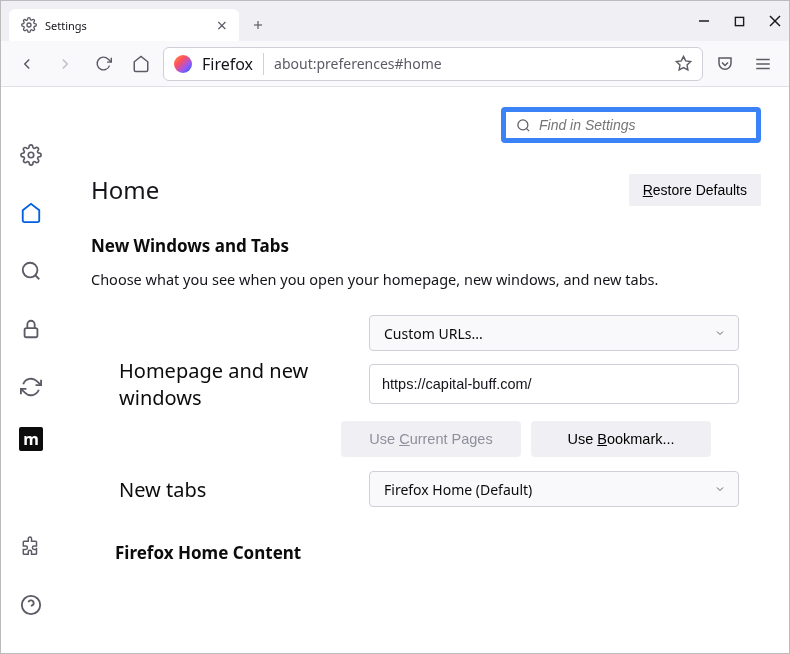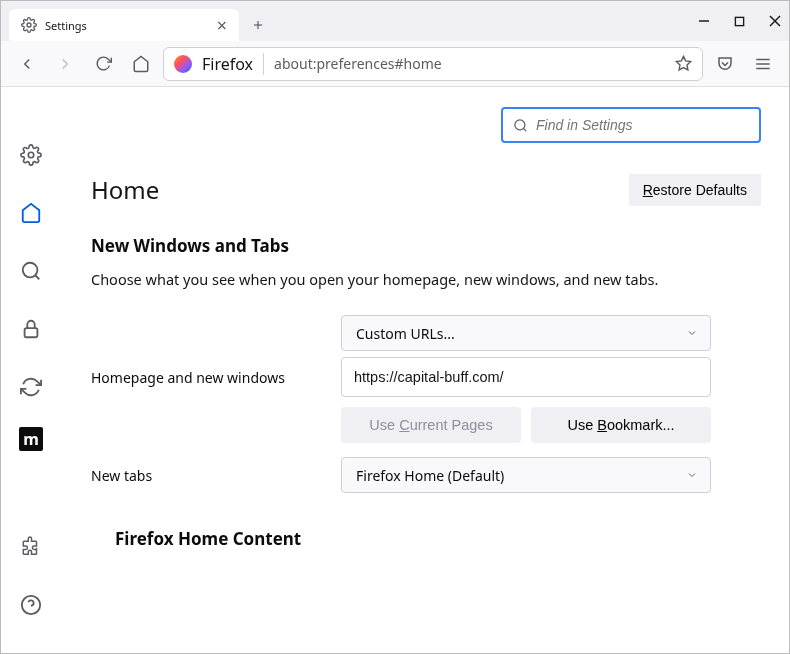--- a/index.html
+++ b/index.html
@@ -28,32 +28,32 @@
 
 .content { display: flex; height: calc(654px - 40px - 46px); }
 .sidebar { width: 60px; display: flex; flex-direction: column; align-items: center; padding-top: 50px; gap: 22px; }
 .side-btn { width: 36px; height: 36px; display: flex; align-items: center; justify-content: center; border-radius: 6px; color: #5b5b66; cursor: pointer; }
 .side-btn.active { color: #0060df; }
 .side-btn.m-icon { background: #0c0c0d; color: #fff; font-weight: bold; font-size: 16px; width: 24px; height: 24px; border-radius: 2px; }
 .side-spacer { flex: 1; }
 
 .main { flex: 1; padding: 20px 28px 0 30px; position: relative; }
 .search-row { display: flex; justify-content: flex-end; margin-bottom: 30px; }
-.search-box { width: 260px; height: 36px; border: 2px solid #3b82f6; border-radius: 4px; display: flex; align-items: center; padding: 0 10px; gap: 8px; color: #5b5b66; }
+.search-box { width: 260px; height: 36px; border: 5px solid #3b82f6; border-radius: 4px; display: flex; align-items: center; padding: 0 10px; gap: 8px; color: #5b5b66; }
 .search-box input { border: none; outline: none; flex: 1; font-size: 14px; color: #5b5b66; font-style: italic; }
 
 .header-row { display: flex; justify-content: space-between; align-items: center; margin-bottom: 28px; }
 .h1 { font-size: 24px; font-weight: 400; color: #15141a; }
 .restore-btn { background: #f0f0f4; border: none; border-radius: 0; padding: 8px 14px; font-size: 14px; cursor: pointer; }
 
 .h2 { font-size: 17px; font-weight: 700; margin-bottom: 12px; }
 .desc { font-size: 14.5px; color: #15141a; margin-bottom: 26px; }
 
 .form-row { display: flex; align-items: center; gap: 20px; margin-bottom: 10px; }
-.form-row .label { width: 230px; font-size: 14px; }
+.form-row .label { width: 230px; font-size: 20px; margin-left: 28px; }
 .form-row .control { flex: 1; }
 .select { position: relative; border: 1px solid #cfcfd8; border-radius: 4px; background: #f9f9fb; height: 36px; display: flex; align-items: center; padding: 0 14px; cursor: pointer; width: 370px; }
 .select .chev { position: absolute; right: 12px; color: #5b5b66; }
 .textfield { border: 1px solid #cfcfd8; border-radius: 4px; height: 40px; padding: 0 12px; width: 370px; display: flex; align-items: center; }
 .textfield input { border: none; outline: none; width: 100%; font-size: 14.5px; color: #15141a; }
 
 .btn-row { display: flex; gap: 10px; margin-left: 250px; margin-top: 8px; margin-bottom: 14px; }
 .btn { border-radius: 4px; height: 36px; padding: 0 16px; font-size: 14.5px; border: none; cursor: pointer; }
 .btn.ghost { background: #f0f0f4; }
 .btn.ghost.disabled { color: #8f8f9d; }

